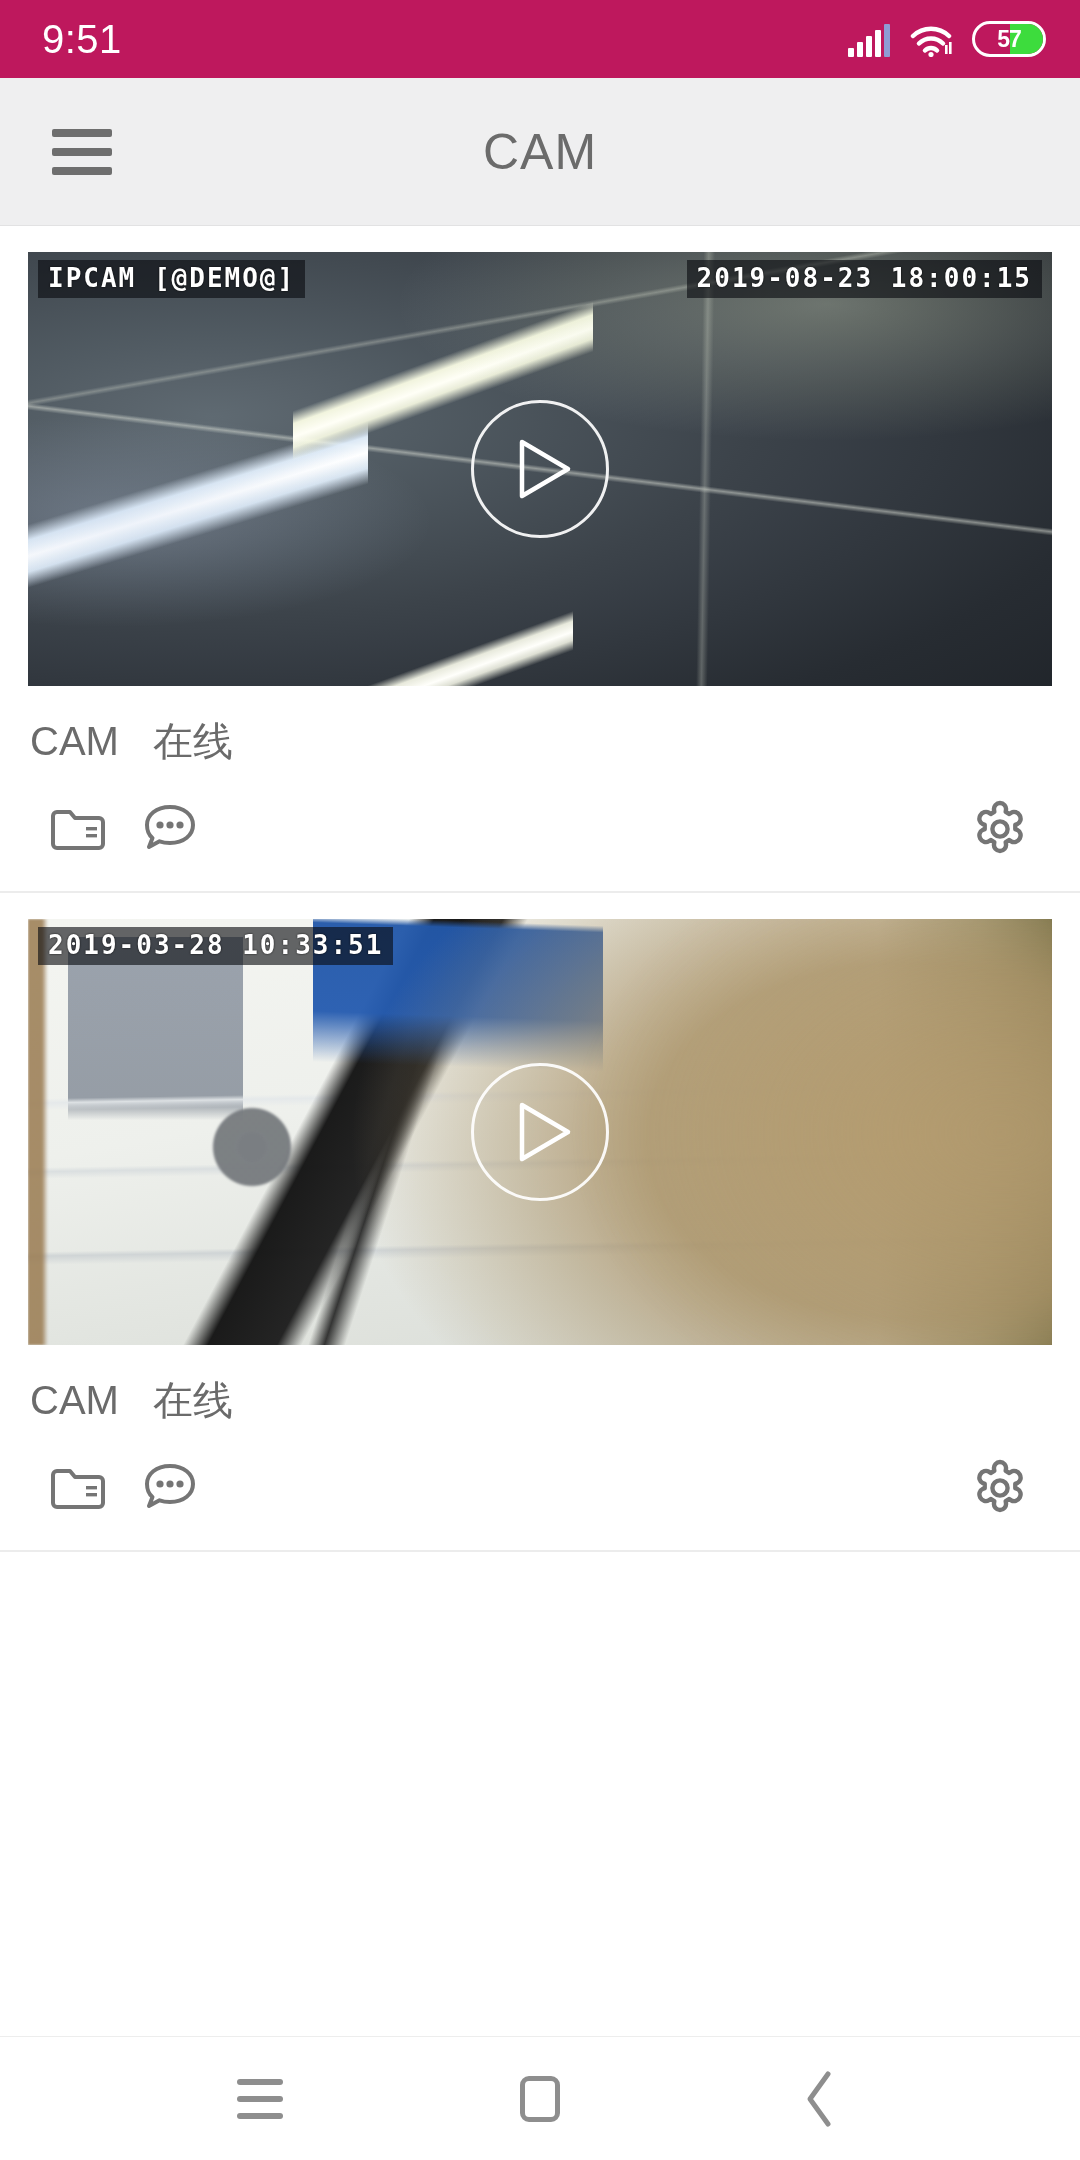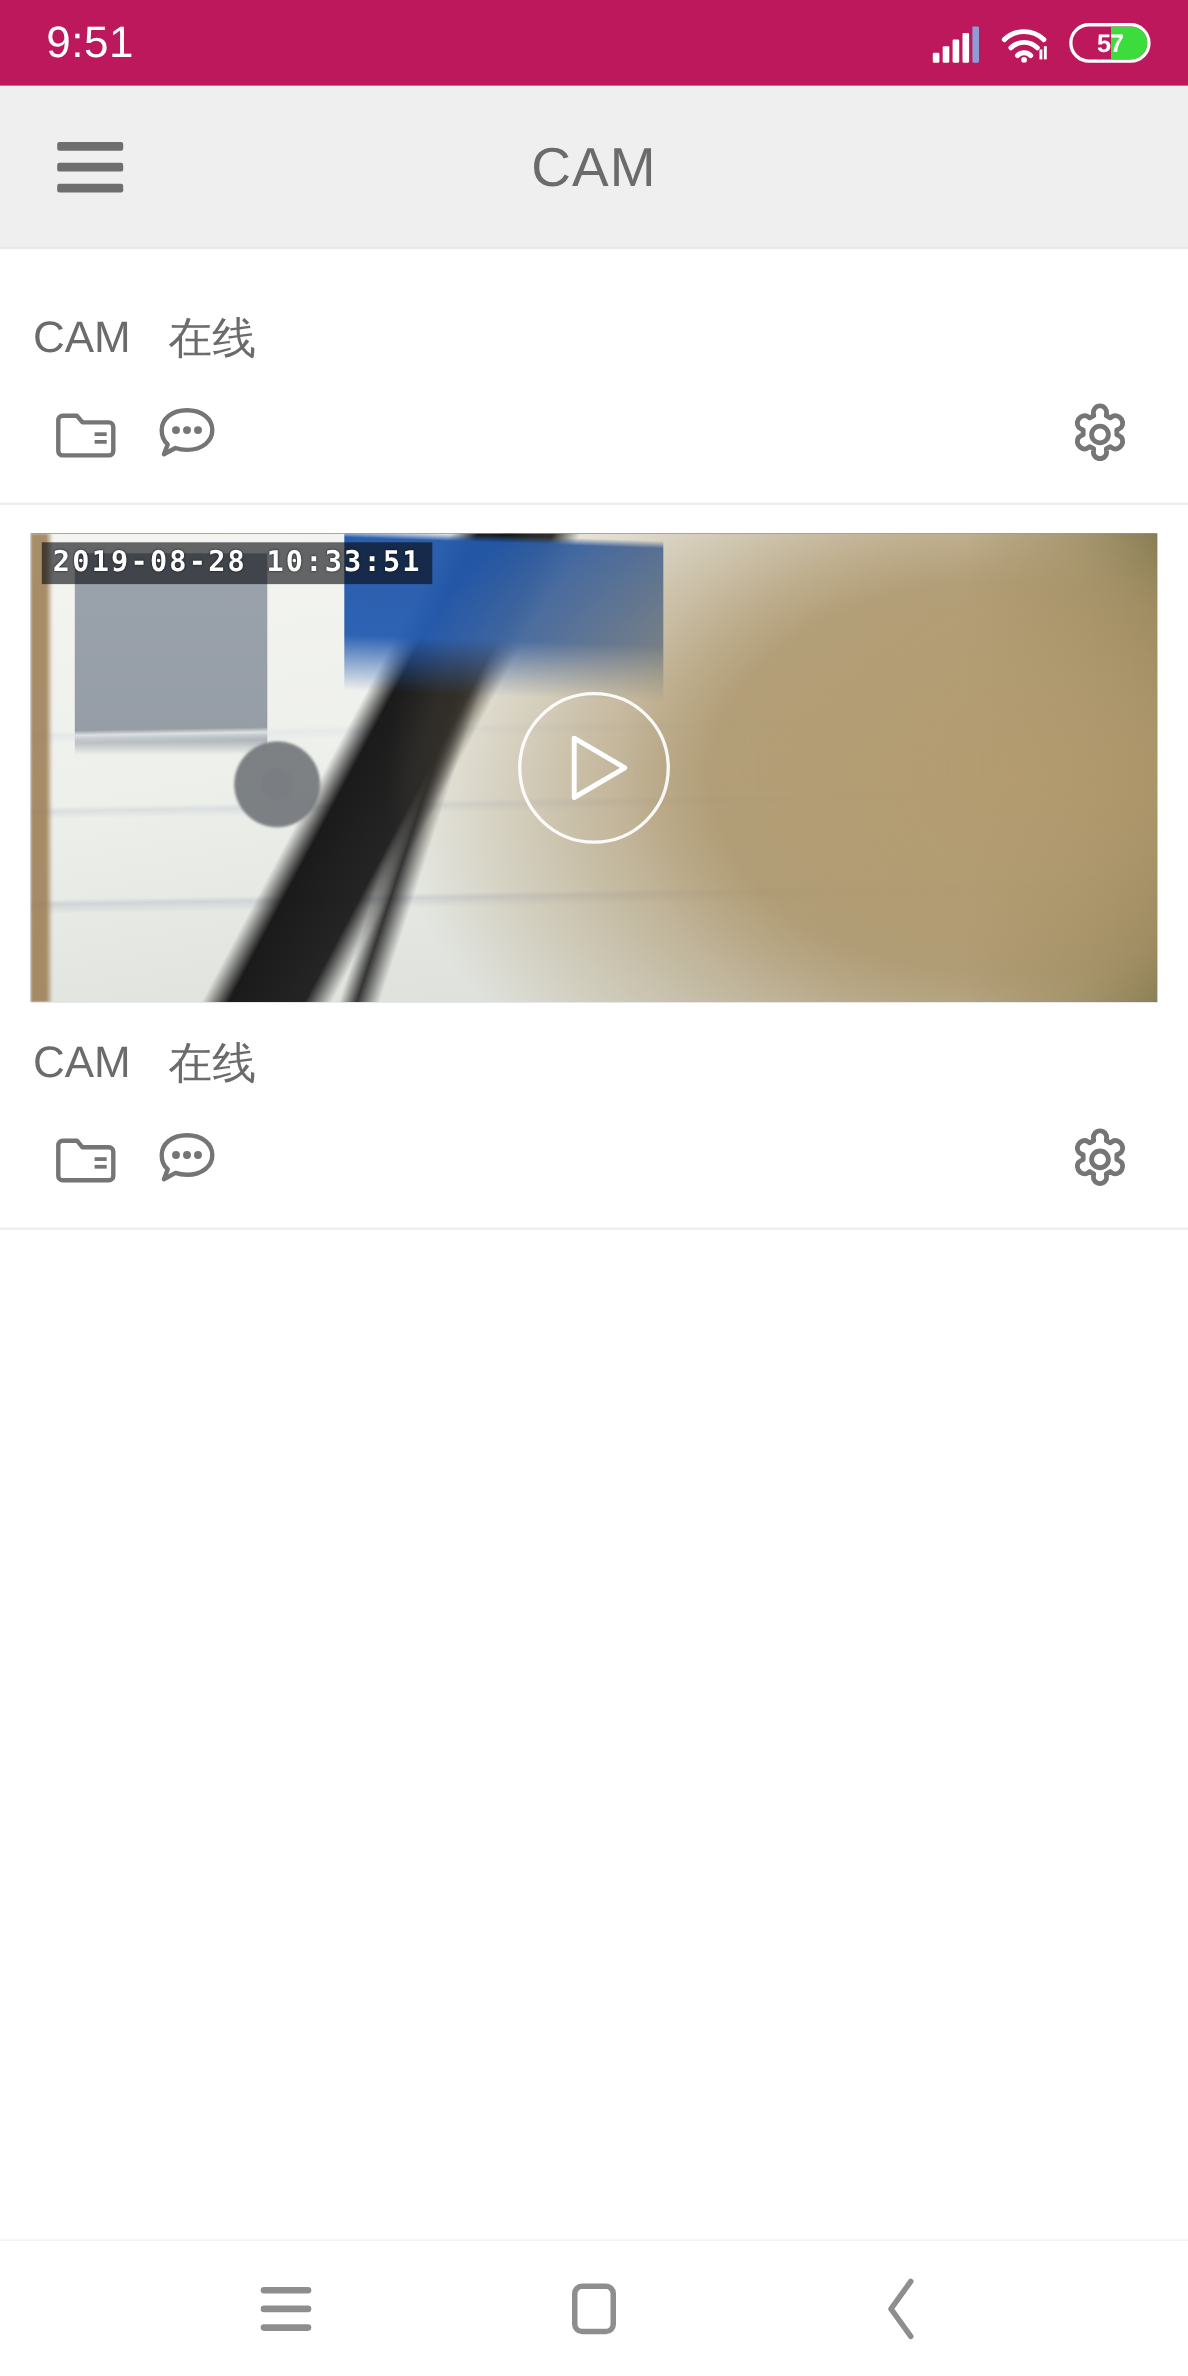--- a/index.html
+++ b/index.html
@@ -244,20 +244,30 @@
     <span></span>
       <span></span>
       <span></span>
   </div>
   <div class="app-title">CAM</div>
 </div>
 
 <div class="content">
 
   <div class="cam-card">
+    <div class="video-wrap">
+      <div class="scene1"></div>
+      <div class="osd osd-tl">IPCAM [@DEMO@]</div>
+      <div class="osd osd-tr">2019-08-23 18:00:15</div>
+      <div class="play-btn">
+        <svg width="62" height="66" viewBox="0 0 62 66">
+          <path d="M9 6 L55 33 L9 60 Z" fill="none" stroke="#ffffff" stroke-width="4.5" stroke-linejoin="round"></path>
+        </svg>
+      </div>
+    </div>
 
     <div class="cam-info">
       <span class="cam-name">CAM</span>
       <span class="cam-status">在线</span>
     </div>
 
     <div class="cam-actions">
       <div class="act">
         <svg width="58" height="48" viewBox="0 0 58 48">
           <path d="M4 11 a4 4 0 0 1 4-4 h13 l5 6 h24 a4 4 0 0 1 4 4 v22 a4 4 0 0 1 -4 4 h-42 a4 4 0 0 1 -4 -4 Z" fill="none" stroke="#757575" stroke-width="4" stroke-linejoin="round"></path>
@@ -279,21 +289,21 @@
           <path d="M31 5 c3.8 0 6.4 3.4 6 6.6 l-.3 2.3 3.6 2.1 1.9-1.3 c2.7-1.8 6.6-.6 8.5 2.7 c1.9 3.3 .7 7.2-2.3 8.5 l-2.1 .9 0 4.4 2.1 .9 c3 1.3 4.2 5.2 2.3 8.5 c-1.9 3.3-5.8 4.5-8.5 2.7 l-1.9-1.3-3.6 2.1 .3 2.3 c.4 3.2-2.2 6.6-6 6.6 c-3.8 0-6.4-3.4-6-6.6 l.3-2.3-3.6-2.1-1.9 1.3 c-2.7 1.8-6.6 .6-8.5-2.7 c-1.9-3.3-.7-7.2 2.3-8.5 l2.1-.9 0-4.4-2.1-.9 c-3-1.3-4.2-5.2-2.3-8.5 c1.9-3.3 5.8-4.5 8.5-2.7 l1.9 1.3 3.6-2.1-.3-2.3 c-.4-3.2 2.2-6.6 6-6.6 Z" fill="none" stroke="#757575" stroke-width="4.4" stroke-linejoin="round"></path>
           <circle cx="31" cy="31" r="7.6" fill="none" stroke="#757575" stroke-width="4.4"></circle>
         </svg>
       </div>
     </div>
   </div>
 
   <div class="cam-card">
     <div class="video-wrap second">
       <div class="scene2"></div>
-      <div class="osd osd-tl">2019-08-28 10:33:51</div>
+      <div class="osd osd-tl">2019-03-28 10:33:51</div>
       <div class="play-btn">
         <svg width="62" height="66" viewBox="0 0 62 66">
           <path d="M9 6 L55 33 L9 60 Z" fill="none" stroke="#ffffff" stroke-width="4.5" stroke-linejoin="round"></path>
         </svg>
       </div>
     </div>
 
     <div class="cam-info">
       <span class="cam-name">CAM</span>
       <span class="cam-status">在线</span>

